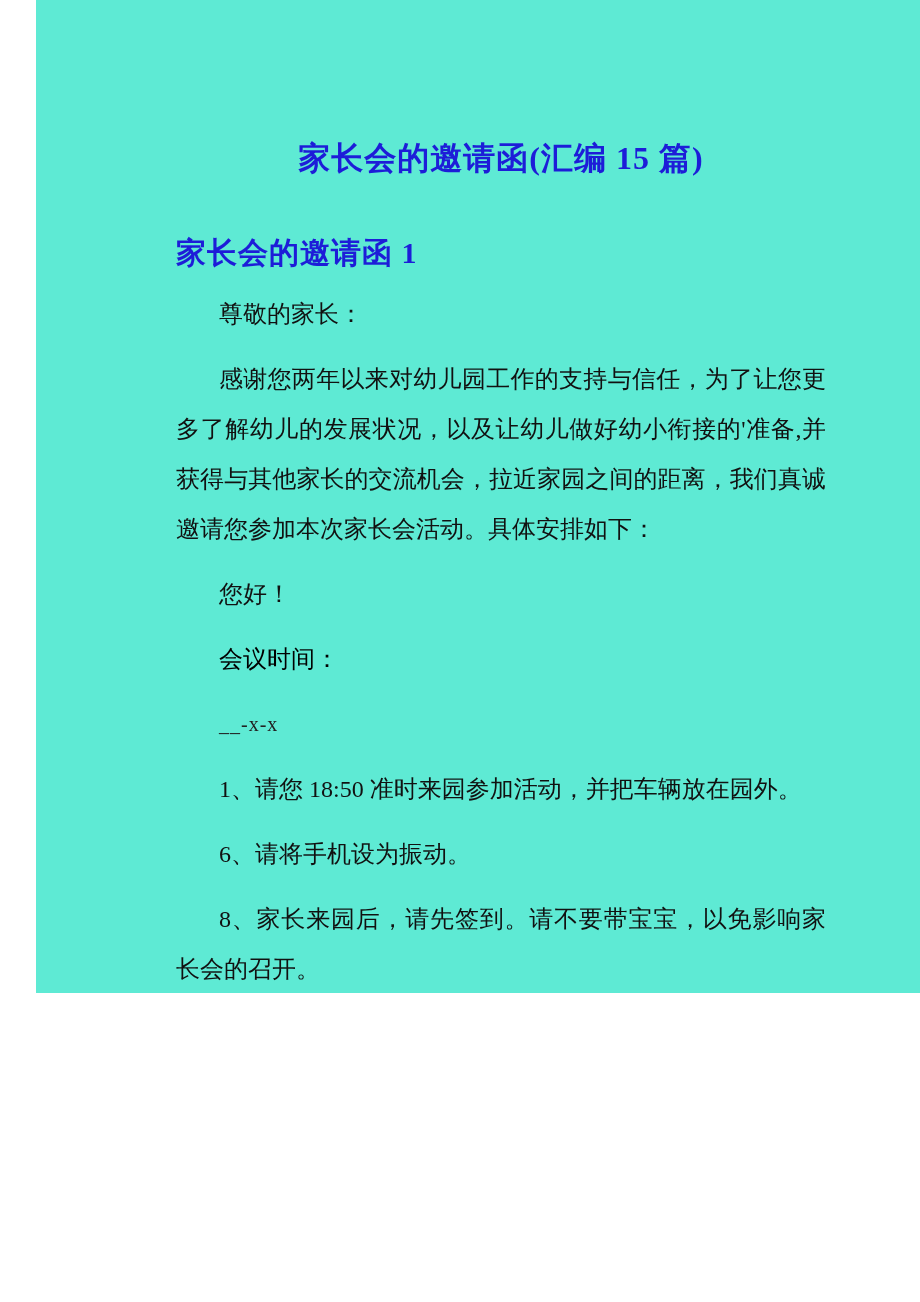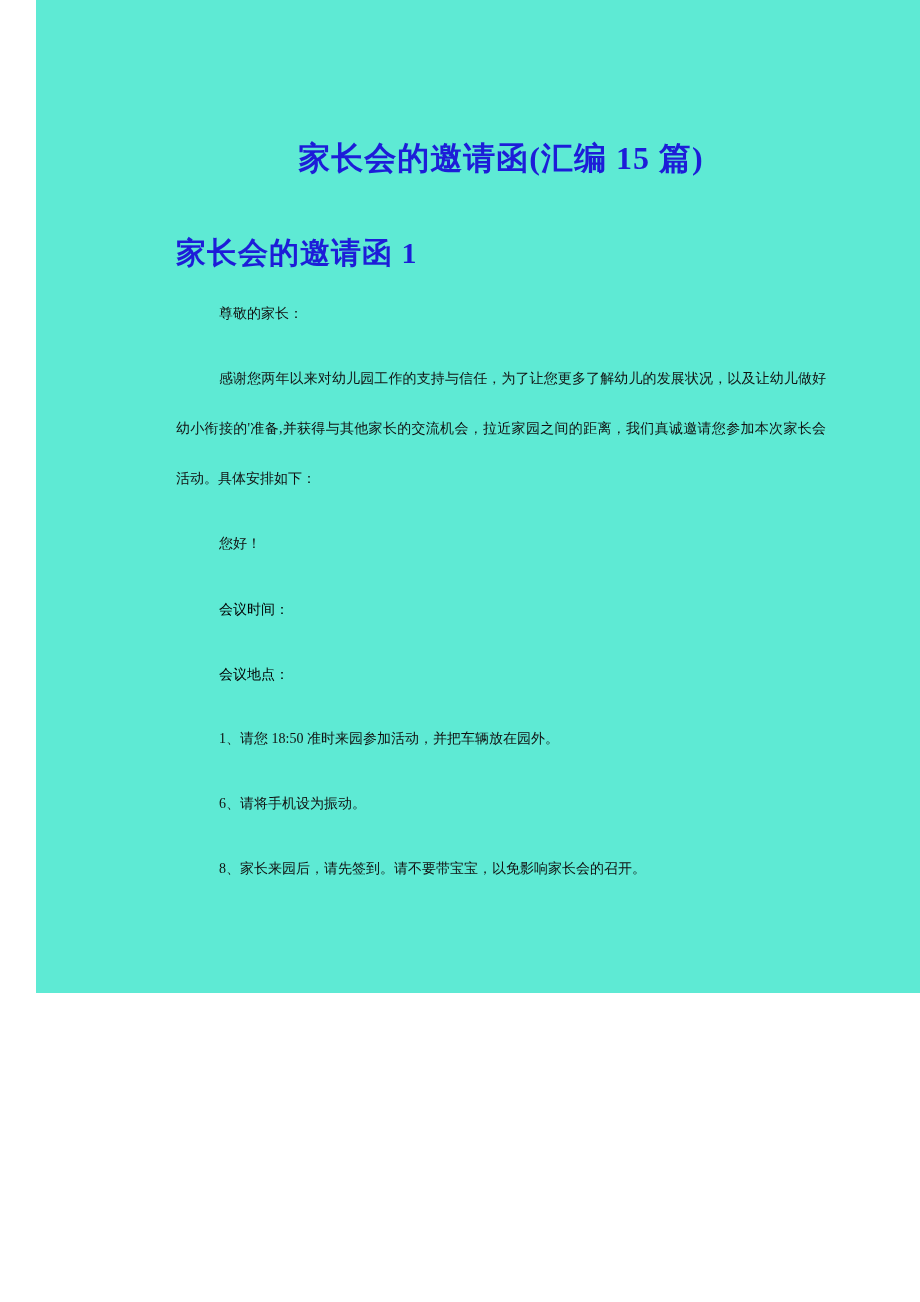--- a/index.html
+++ b/index.html
@@ -38,21 +38,21 @@
     font-weight: bold;
     color: #1d1dd8;
     letter-spacing: 1px;
     font-family: "Liberation Serif", "DejaVu Serif", serif;
   }
   .paragraphs {
     margin-top: 18px;
   }
   .para {
     margin: 0 0 15px 0;
-    font-size: 14px;
+    font-size: 24px;
     line-height: 50px;
     text-indent: 43px;
     text-align: justify;
     color: #111111;
   }
   .para.label {
     font-family: "Liberation Sans", "DejaVu Sans", sans-serif;
     font-weight: normal;
     color: #000000;
   }
@@ -74,22 +74,22 @@
 
     <div class="paragraphs">
       <p class="para">尊敬的家长：</p>
 
       <p class="para">感谢您两年以来对幼儿园工作的支持与信任，为了让您更多了解幼儿的发展状况，以及让幼儿做好幼小衔接的'准备,并获得与其他家长的交流机会，拉近家园之间的距离，我们真诚邀请您参加本次家长会活动。具体安排如下：</p>
 
       <p class="para">您好！</p>
 
       <p class="para label">会议时间：</p>
 
+      <p class="para placeholder">__-x-x</p>
 
-      <p class="para label">会议地点：</p>
 
 
 
       <p class="para">1、请您 18:50 准时来园参加活动，并把车辆放在园外。</p>
 
       <p class="para">6、请将手机设为振动。</p>
 
       <p class="para">8、家长来园后，请先签到。请不要带宝宝，以免影响家长会的召开。</p>
     </div>
 

